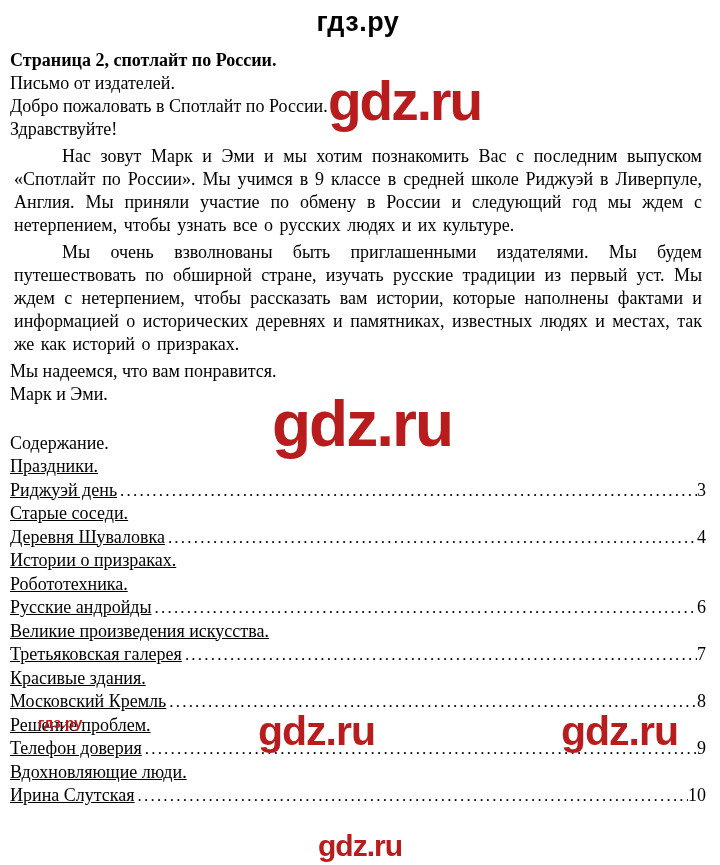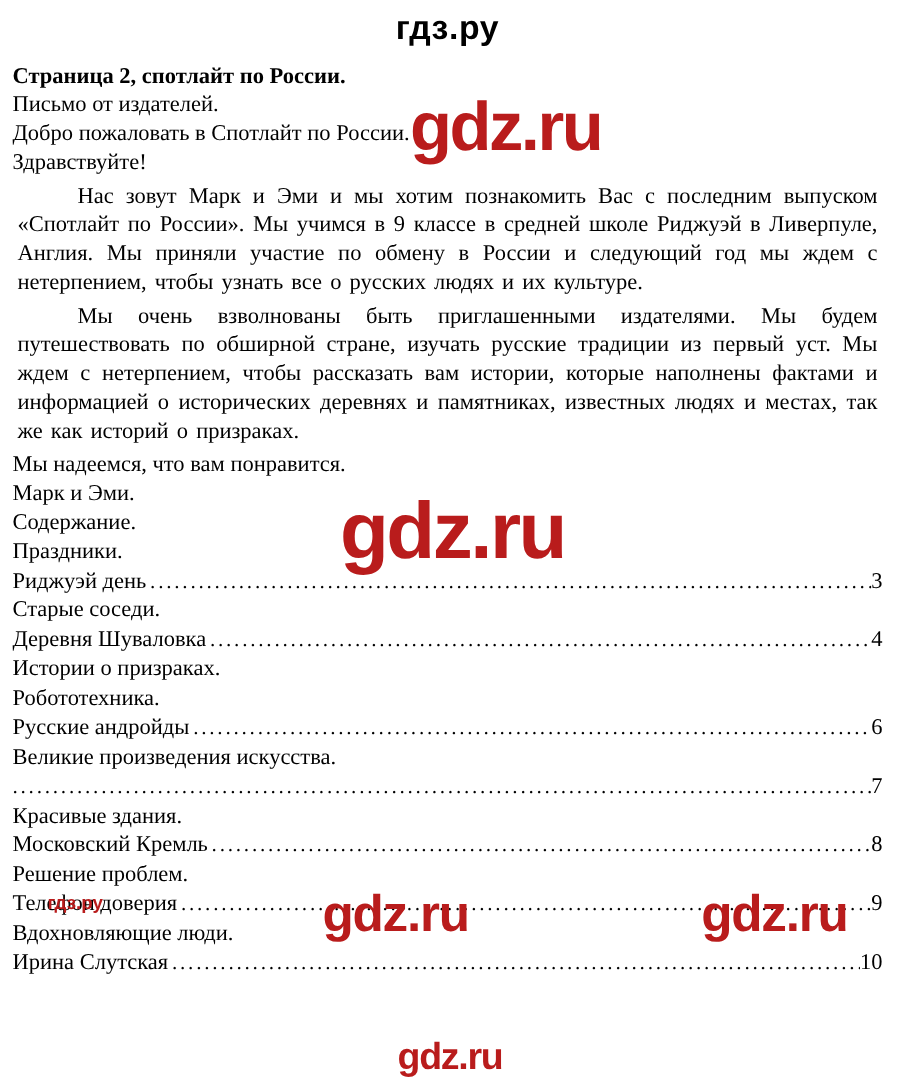--- a/index.html
+++ b/index.html
@@ -29,27 +29,27 @@
     font-weight: bold;
     margin-top: 9px;
   }
   .line { white-space: nowrap; }
   .para {
     text-align: justify;
     text-indent: 48px;
     word-spacing: 2px;
     margin: 4px;
   }
-  .contents-block { }
+  .contents-block { margin-top: 26px; }
   .toc-list .toc-row {
     display: flex;
     align-items: baseline;
     line-height: 23.5px;
   }
-  .toc-label { white-space: nowrap; padding-right: 3px; }
+  .toc-label { white-space: nowrap; padding-right: 3px; text-decoration: underline; }
   .toc-leader {
     flex: 1 1 auto;
     overflow: hidden;
     white-space: nowrap;
     min-width: 0;
   }
   .toc-leader::after {
     content: "..................................................................................................................................................................................................................................";
     letter-spacing: 2.2px;
     font-size: 17px;
@@ -146,20 +146,21 @@
           <span class="toc-leader"></span>
           <span class="toc-page">6</span>
         </div>
 
         <div class="toc-row">
           <span class="toc-label">Великие произведения искусства.</span>
 
         </div>
 
         <div class="toc-row">
+          <span class="toc-label">Третьяковская галерея</span>
           <span class="toc-leader"></span>
           <span class="toc-page">7</span>
         </div>
 
         <div class="toc-row">
           <span class="toc-label">Красивые здания.</span>
 
         </div>
 
         <div class="toc-row">

